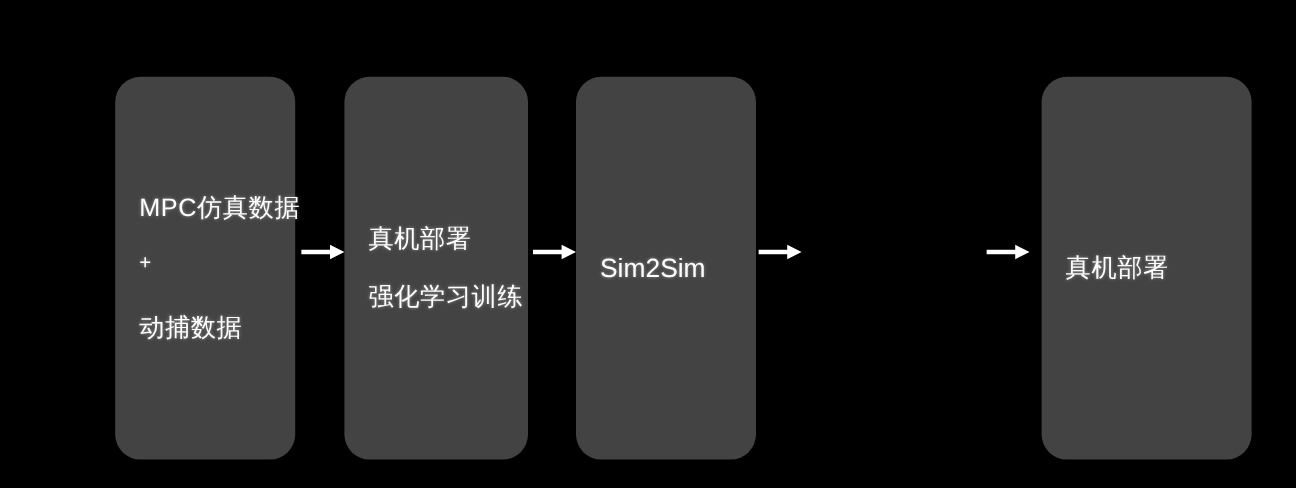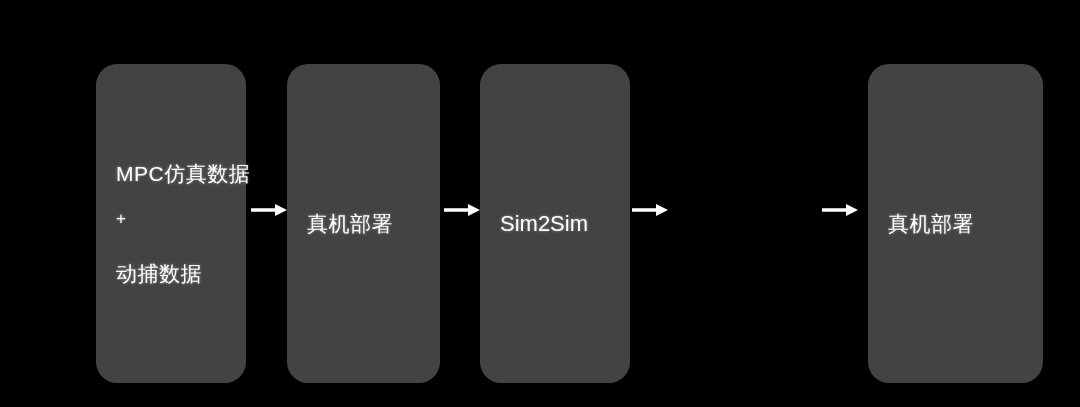--- a/index.html
+++ b/index.html
@@ -115,20 +115,21 @@
 
   <div class="arrow arrow-1">
     <svg width="36" height="22" viewBox="0 0 36 22">
       <path d="M0 9.2 H24 V5 L36 11 L24 17 V12.8 H0 Z" fill="#ffffff"></path>
     </svg>
   </div>
 
   <div class="stage stage-2">
     <div class="stage-text">
       <div class="line line-cjk">真机部署</div>
+      <div class="line line-cjk gap-48">强化学习训练</div>
     </div>
   </div>
 
   <div class="arrow arrow-2">
     <svg width="36" height="22" viewBox="0 0 36 22">
       <path d="M0 9.2 H24 V5 L36 11 L24 17 V12.8 H0 Z" fill="#ffffff"></path>
     </svg>
   </div>
 
   <div class="stage stage-3">

